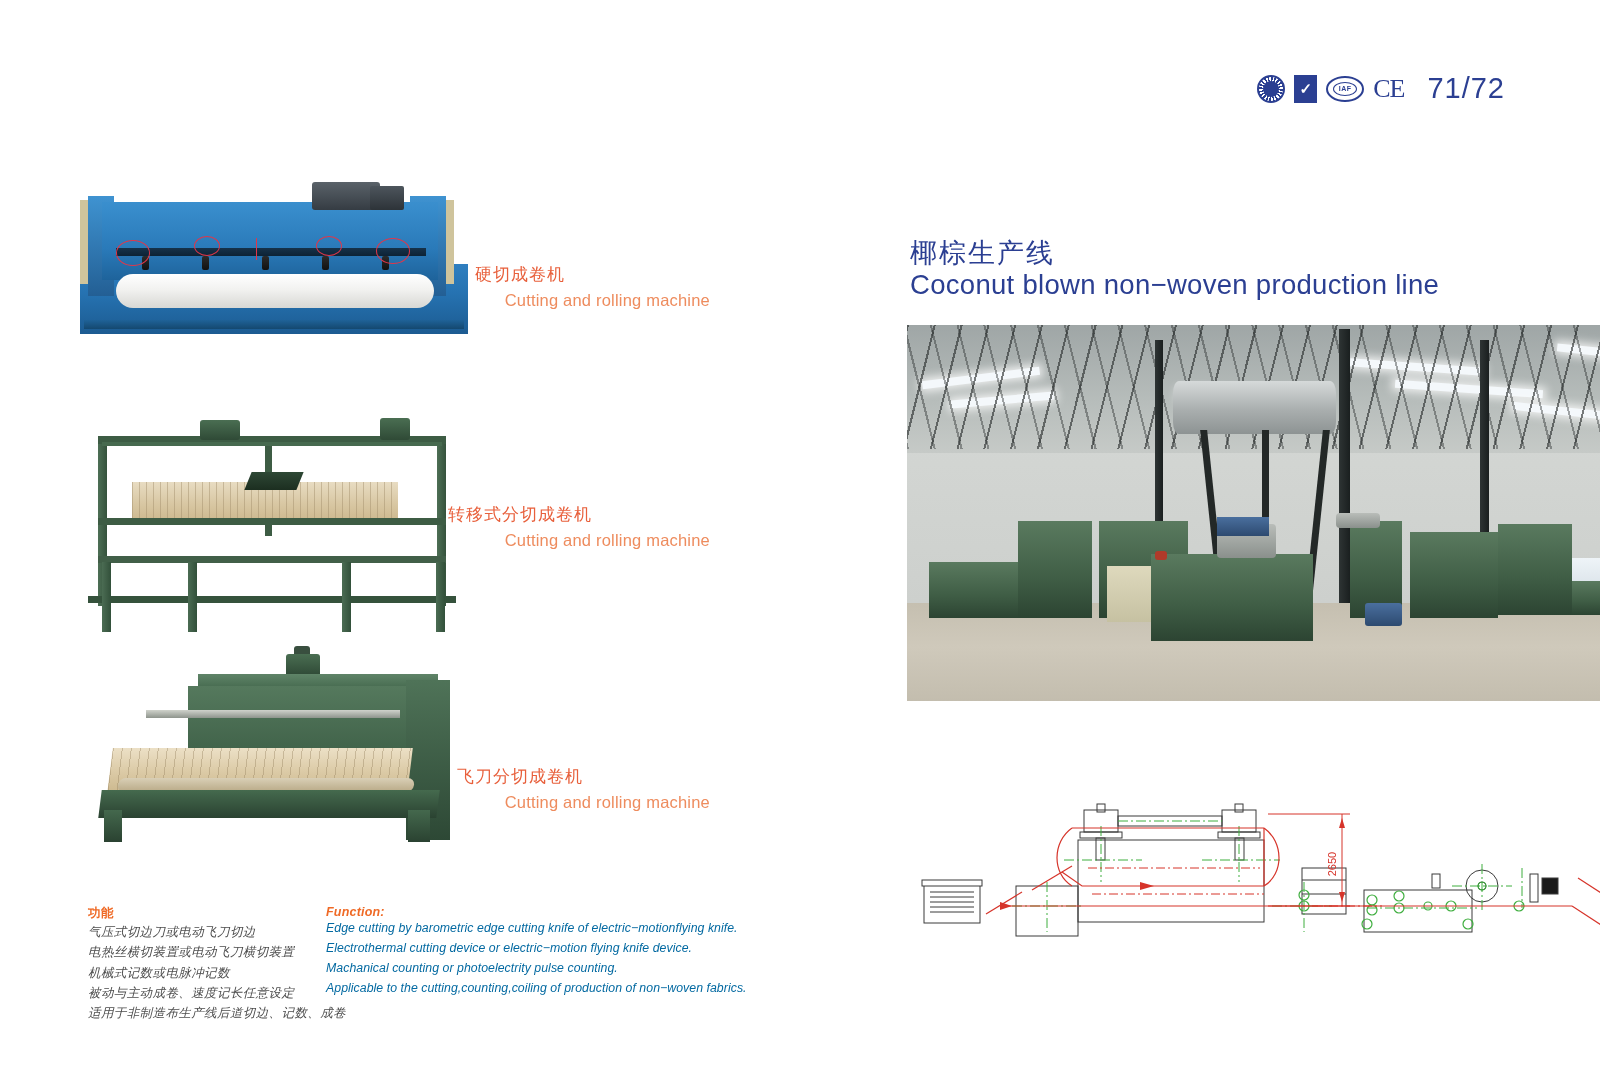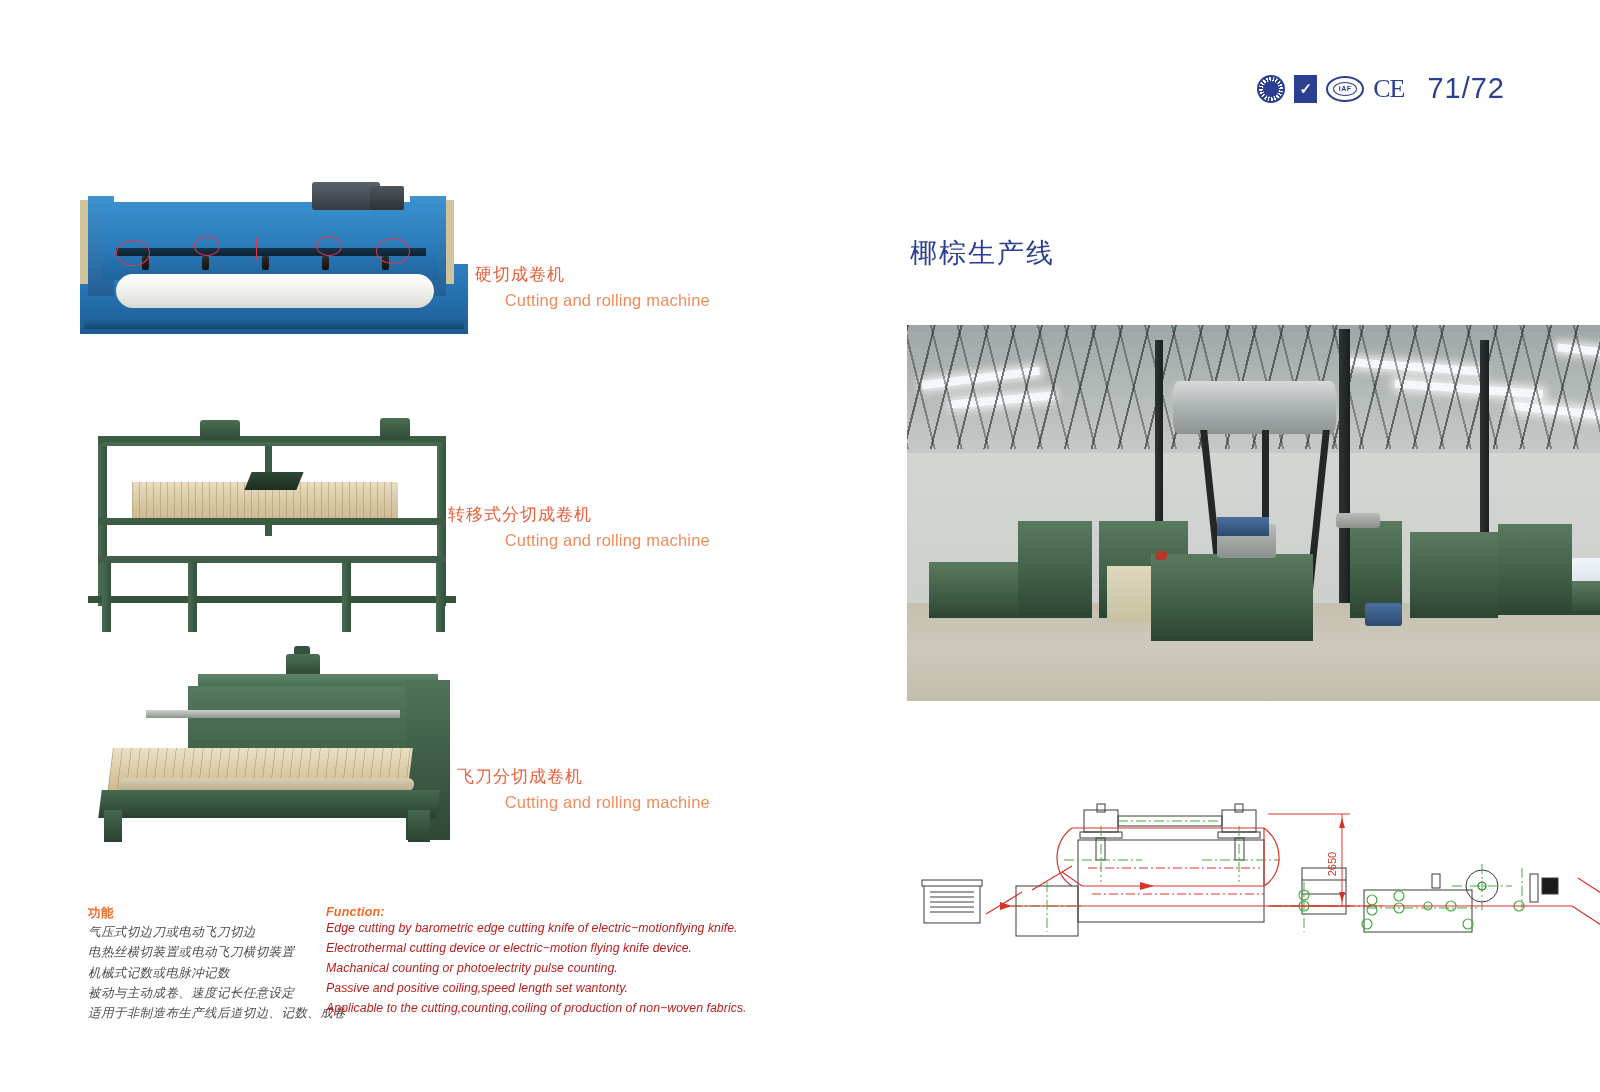--- a/index.html
+++ b/index.html
@@ -148,21 +148,21 @@
   .p3-roll { position:absolute; left:30px; top:128px; width:296px; height:14px;
     background: linear-gradient(180deg,#d9cfb6,#b8a986); border-radius:7px; transform: skewX(-7deg);}
 
   
   .func-zh { position: absolute; left: 88px; top: 905px; }
   .func-zh .title { font-size: 12.5px; color: #ef6a26; font-weight: bold; letter-spacing:.5px; }
   .func-zh .line { font-size: 12.5px; color: #4d4d4d; line-height: 1.62; letter-spacing:.4px;font-style:italic; }
 
   .func-en { position: absolute; left: 326px; top: 905px; font-style: italic; }
   .func-en .title { font-size: 12.5px; color: #ef6a26; font-weight: bold; letter-spacing:.2px; }
-  .func-en .line { font-size: 12.3px; color: #b91c1c; line-height: 1.62; letter-spacing:.05px; }
+  .func-en .line { font-size: 12.3px; color: #0369a1; line-height: 1.62; letter-spacing:.05px; }
 
   
   .right-col { position: absolute; left: 856px; top: 7px; width: 744px; height: 972px; margin-left: 46px; }
 
   .title-zh {
     position: absolute; left: 8px; top: 228px;
     font-size: 27px; color: #2b3f92; letter-spacing: 2px; font-weight: 400;
   }
   .title-en {
     position: absolute; left: 8px; top: 262px;
@@ -296,28 +296,28 @@
     <div class="line">机械式记数或电脉冲记数</div>
     <div class="line">被动与主动成卷、速度记长任意设定</div>
     <div class="line">适用于非制造布生产线后道切边、记数、成卷</div>
   </div>
 
   <div class="func-en">
     <div class="title">Function:</div>
     <div class="line">Edge cutting by barometric edge cutting knife of electric−motionflying knife.</div>
     <div class="line">Electrothermal cutting device or electric−motion flying knife device.</div>
     <div class="line">Machanical counting or photoelectrity pulse counting.</div>
-    <div class="line">Passive and positive coiling,speed length set wantonty.</div>
     <div class="line">Applicable to the cutting,counting,coiling of production of non−woven fabrics.</div>
   </div>
 </div>
 
 <div class="right-col">
 
   <div class="title-zh">椰棕生产线</div>
+  <div class="title-en">Coconut blown non−woven production line</div>
 
   <div class="factory-photo">
     <div class="fp-wall"></div>
     <div class="fp-roof"></div>
 
     <div class="fp-skylight" style="left:2%;  top:13%; width:16%; height:2.2%; transform:rotate(-7deg);"></div>
     <div class="fp-skylight" style="left:6%;  top:19%; width:14%; height:2%;   transform:rotate(-5deg);"></div>
     <div class="fp-skylight" style="left:37%; top:18%; width:14%; height:2%;   transform:rotate(3deg);"></div>
     <div class="fp-skylight" style="left:60%; top:10%; width:18%; height:2.2%; transform:rotate(4deg);"></div>
     <div class="fp-skylight" style="left:66%; top:16%; width:20%; height:2%;   transform:rotate(4deg);"></div>

